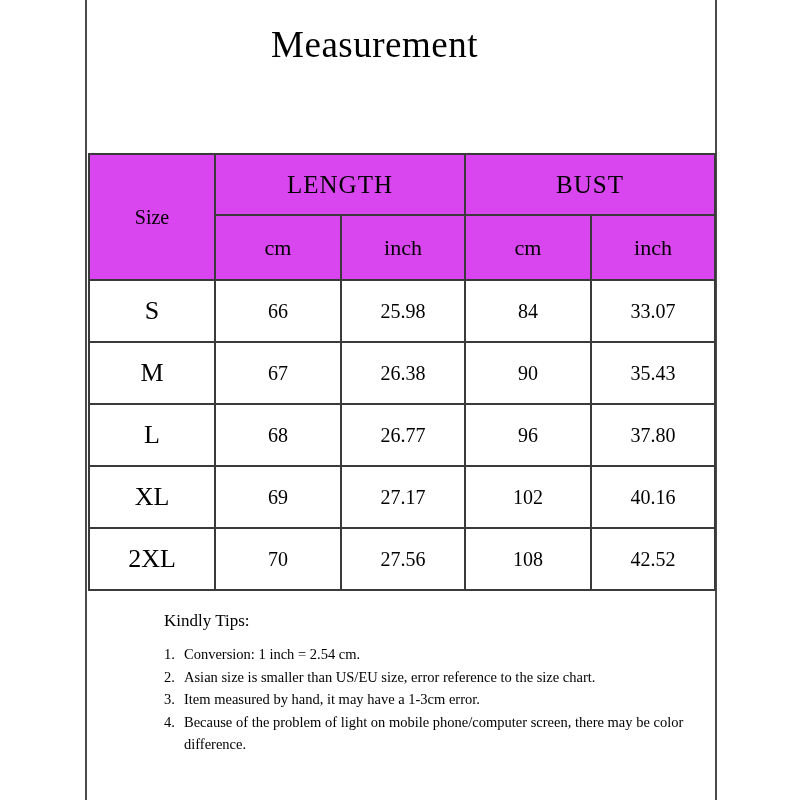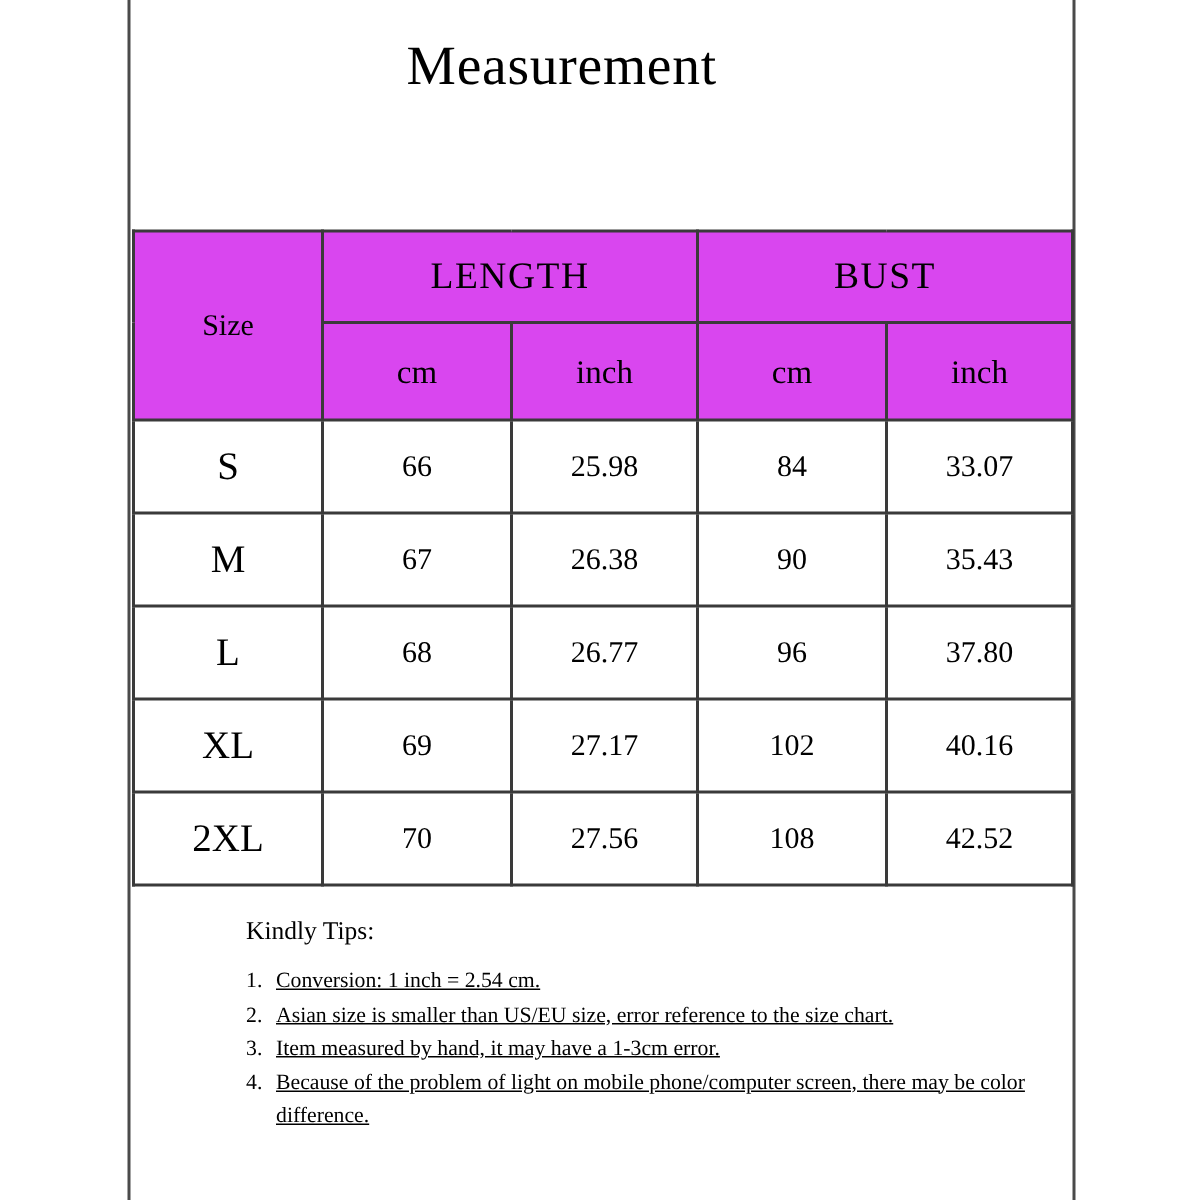--- a/index.html
+++ b/index.html
@@ -105,21 +105,20 @@
     align-items: flex-start;
     font-size: 14.5px;
     line-height: 22.5px;
   }
   .tip-num {
     width: 20px;
     flex: 0 0 20px;
   }
   .tip-text {
     flex: 1 1 auto;
-    text-decoration: underline;
   }
 </style>
 </head>
 <body>
 
 <div id="page">
 
   <div id="title">Measurement</div>
 
   <table id="size-table">

